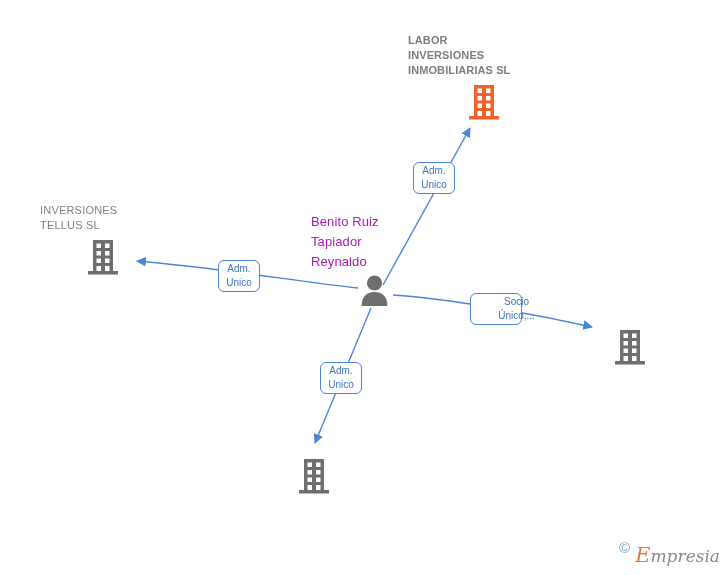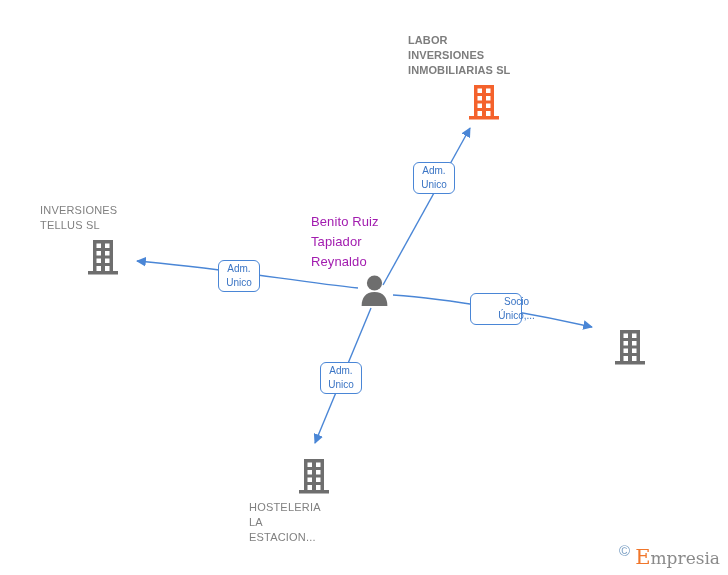--- a/index.html
+++ b/index.html
@@ -85,22 +85,23 @@
     gap: 5px;
   }
   #watermark .copy {
     color: #7a9fc4;
     font-size: 15px;
     line-height: 15px;
   }
   #watermark .brand {
     font-family: "DejaVu Serif", serif;
     font-size: 17px;
-    line-height: 21px;
+    line-height: 26px;
     color: #8a8a8a;
+    font-style: italic;
     margin-top: 16px;
   }
   #watermark .brand .cap {
     color: #f0762b;
     font-size: 21px;
   }
 </style>
 </head>
 <body>
 
@@ -212,23 +213,20 @@
         <rect x="8.5" y="11" width="4.5" height="4.5"></rect>
         <rect x="17" y="11" width="4.5" height="4.5"></rect>
         <rect x="8.5" y="18.5" width="4.5" height="4.5"></rect>
         <rect x="17" y="18.5" width="4.5" height="4.5"></rect>
         <rect x="8.5" y="26" width="4.5" height="5"></rect>
         <rect x="17" y="26" width="4.5" height="5"></rect>
       </g>
     </svg>
   </div>
 
-  <div class="node-label" style="left:249px; top:500px; width:130px;">HOSTELERIA
-LA
-ESTACION...</div>
 
   <div class="rel-box" style="left:413px; top:162px; width:42px; height:32px;">Adm.
 Unico</div>
 
   <div class="rel-box" style="left:218px; top:260px; width:42px; height:32px;">Adm.
 Unico</div>
 
   <div class="rel-box" style="left:470px; top:293px; width:52px; height:32px;padding-left:44px;">Socio
 Único,...</div>
 

